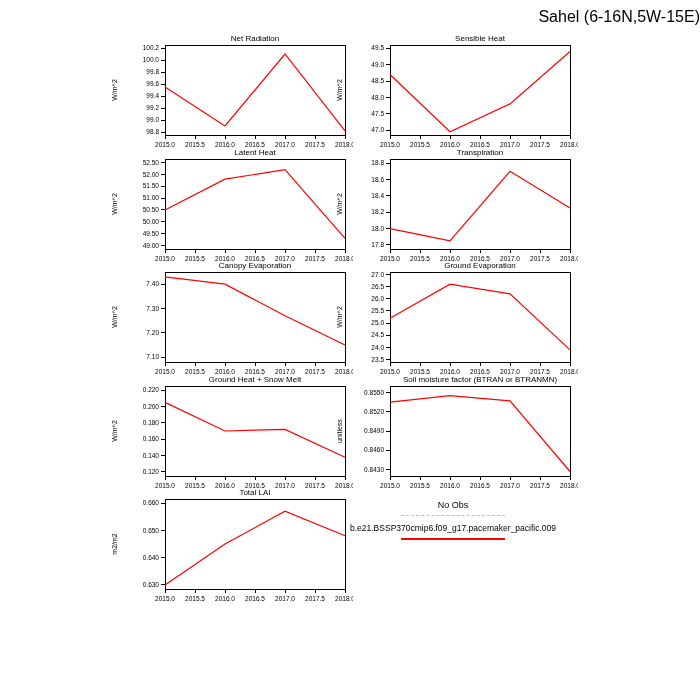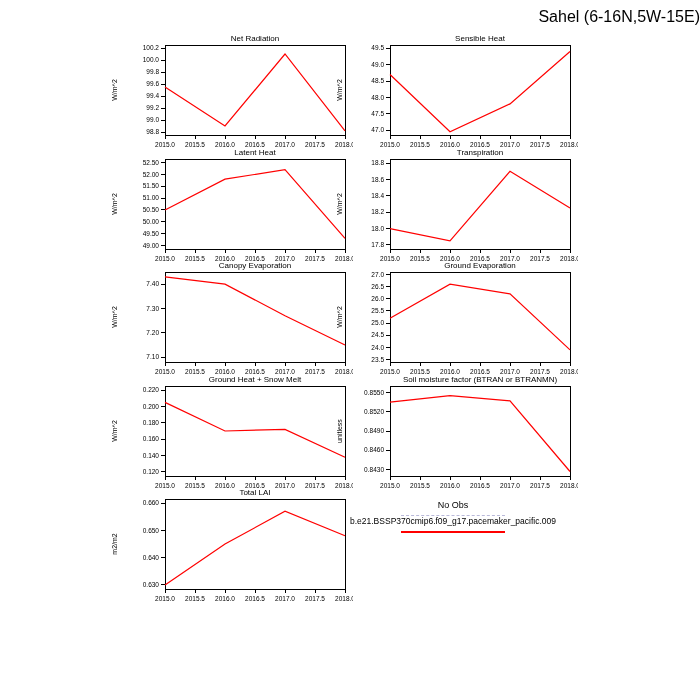--- a/index.html
+++ b/index.html
@@ -6,21 +6,21 @@
   body{width:700px;height:700px;background:#ffffff;position:relative;overflow:hidden;
        font-family:"Liberation Sans",sans-serif;color:#000;}
   .page-title{position:absolute;top:8px;left:0;width:700px;text-align:right;font-size:16px;}
   .panel{position:absolute;width:250px;height:116px;}
   .col-l{left:103px}
   .col-r{left:328px}
   .row-0{top:33px}.row-1{top:147px}.row-2{top:260px}.row-3{top:374px}.row-4{top:487px}
   svg text{font-family:"Liberation Sans",sans-serif;fill:#000;}
   .legend{position:absolute;left:328px;top:500px;width:250px;text-align:center;}
   .legend-label{font-size:9px;text-align:center;}
-  .legend-model-label{font-size:8.5px;white-space:nowrap;}
+  .legend-model-label{font-size:8.5px;margin-top:7px;white-space:nowrap;}
   .legend-line{width:104px;height:0;margin:5px auto 0 auto;border:0;border-top:1px dashed #b9b9d9;}
   .legend-line.solid{border-top-style:solid;border-top-width:2px;}
 </style>
 </head>
 <body>
 
 <div class="page-title">Sahel (6-16N,5W-15E)</div>
 
 <svg class="panel col-l row-0" width="250" height="116">
     <rect x="62" y="12" width="180" height="90" fill="none" stroke="#000" stroke-width="1" shape-rendering="crispEdges"></rect>

